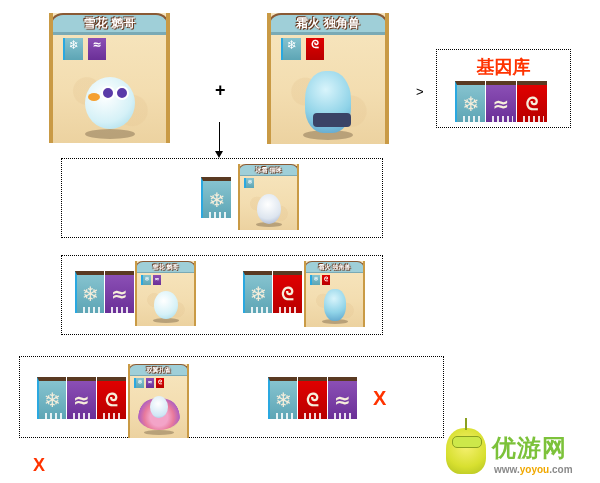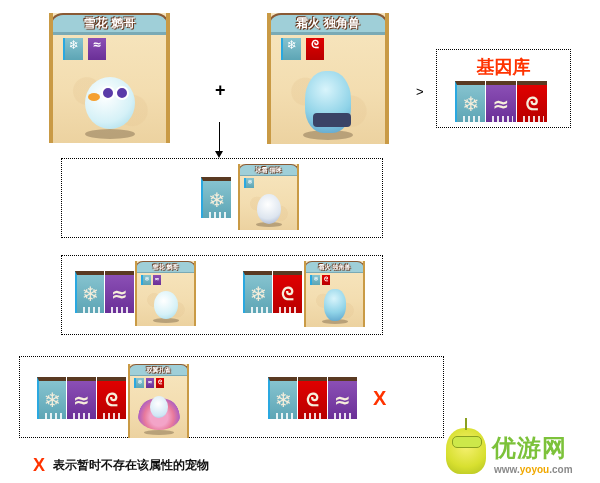--- a/index.html
+++ b/index.html
@@ -181,21 +181,20 @@
       <span>ᘓ</span>
     </div>
   <div class="flag wind" style="left:308px;top:20px;width:29px;height:42px;font-size:20px;">
       <span>≈</span>
     </div>
   <div class="abs xmark" style="left:353px;top:30px;font-size:20px;">X</div>
 </div>
 
 <div class="abs" style="left:33px;top:455px;display:flex;align-items:center;gap:8px;">
   <span class="xmark" style="font-size:18px;">X</span>
-  <span style="font-size:12px;font-weight:bold;color:#111;">表示暂时不存在该属性的宠物</span>
 </div>
 
 <div class="abs" style="left:444px;top:410px;width:156px;height:70px;">
   <div class="abs" style="left:2px;top:18px;width:40px;height:46px;background:radial-gradient(circle at 50% 40%,#f5f070,#d8e030 60%,#b0c020);border-radius:45% 45% 35% 35%;"></div>
   <div class="abs" style="left:8px;top:26px;width:28px;height:10px;background:#cde84a;border:1px solid #8aa020;border-radius:5px;"></div>
   <div class="abs" style="left:21px;top:8px;width:2px;height:12px;background:#8aa020;"></div>
   <div class="abs logo-text" style="left:48px;top:22px;font-size:24px;">优游网</div>
   <div class="abs logo-url" style="left:50px;top:54px;"><span>www.</span><span class="hl">yoyou</span><span>.com</span></div>
 </div>
 

